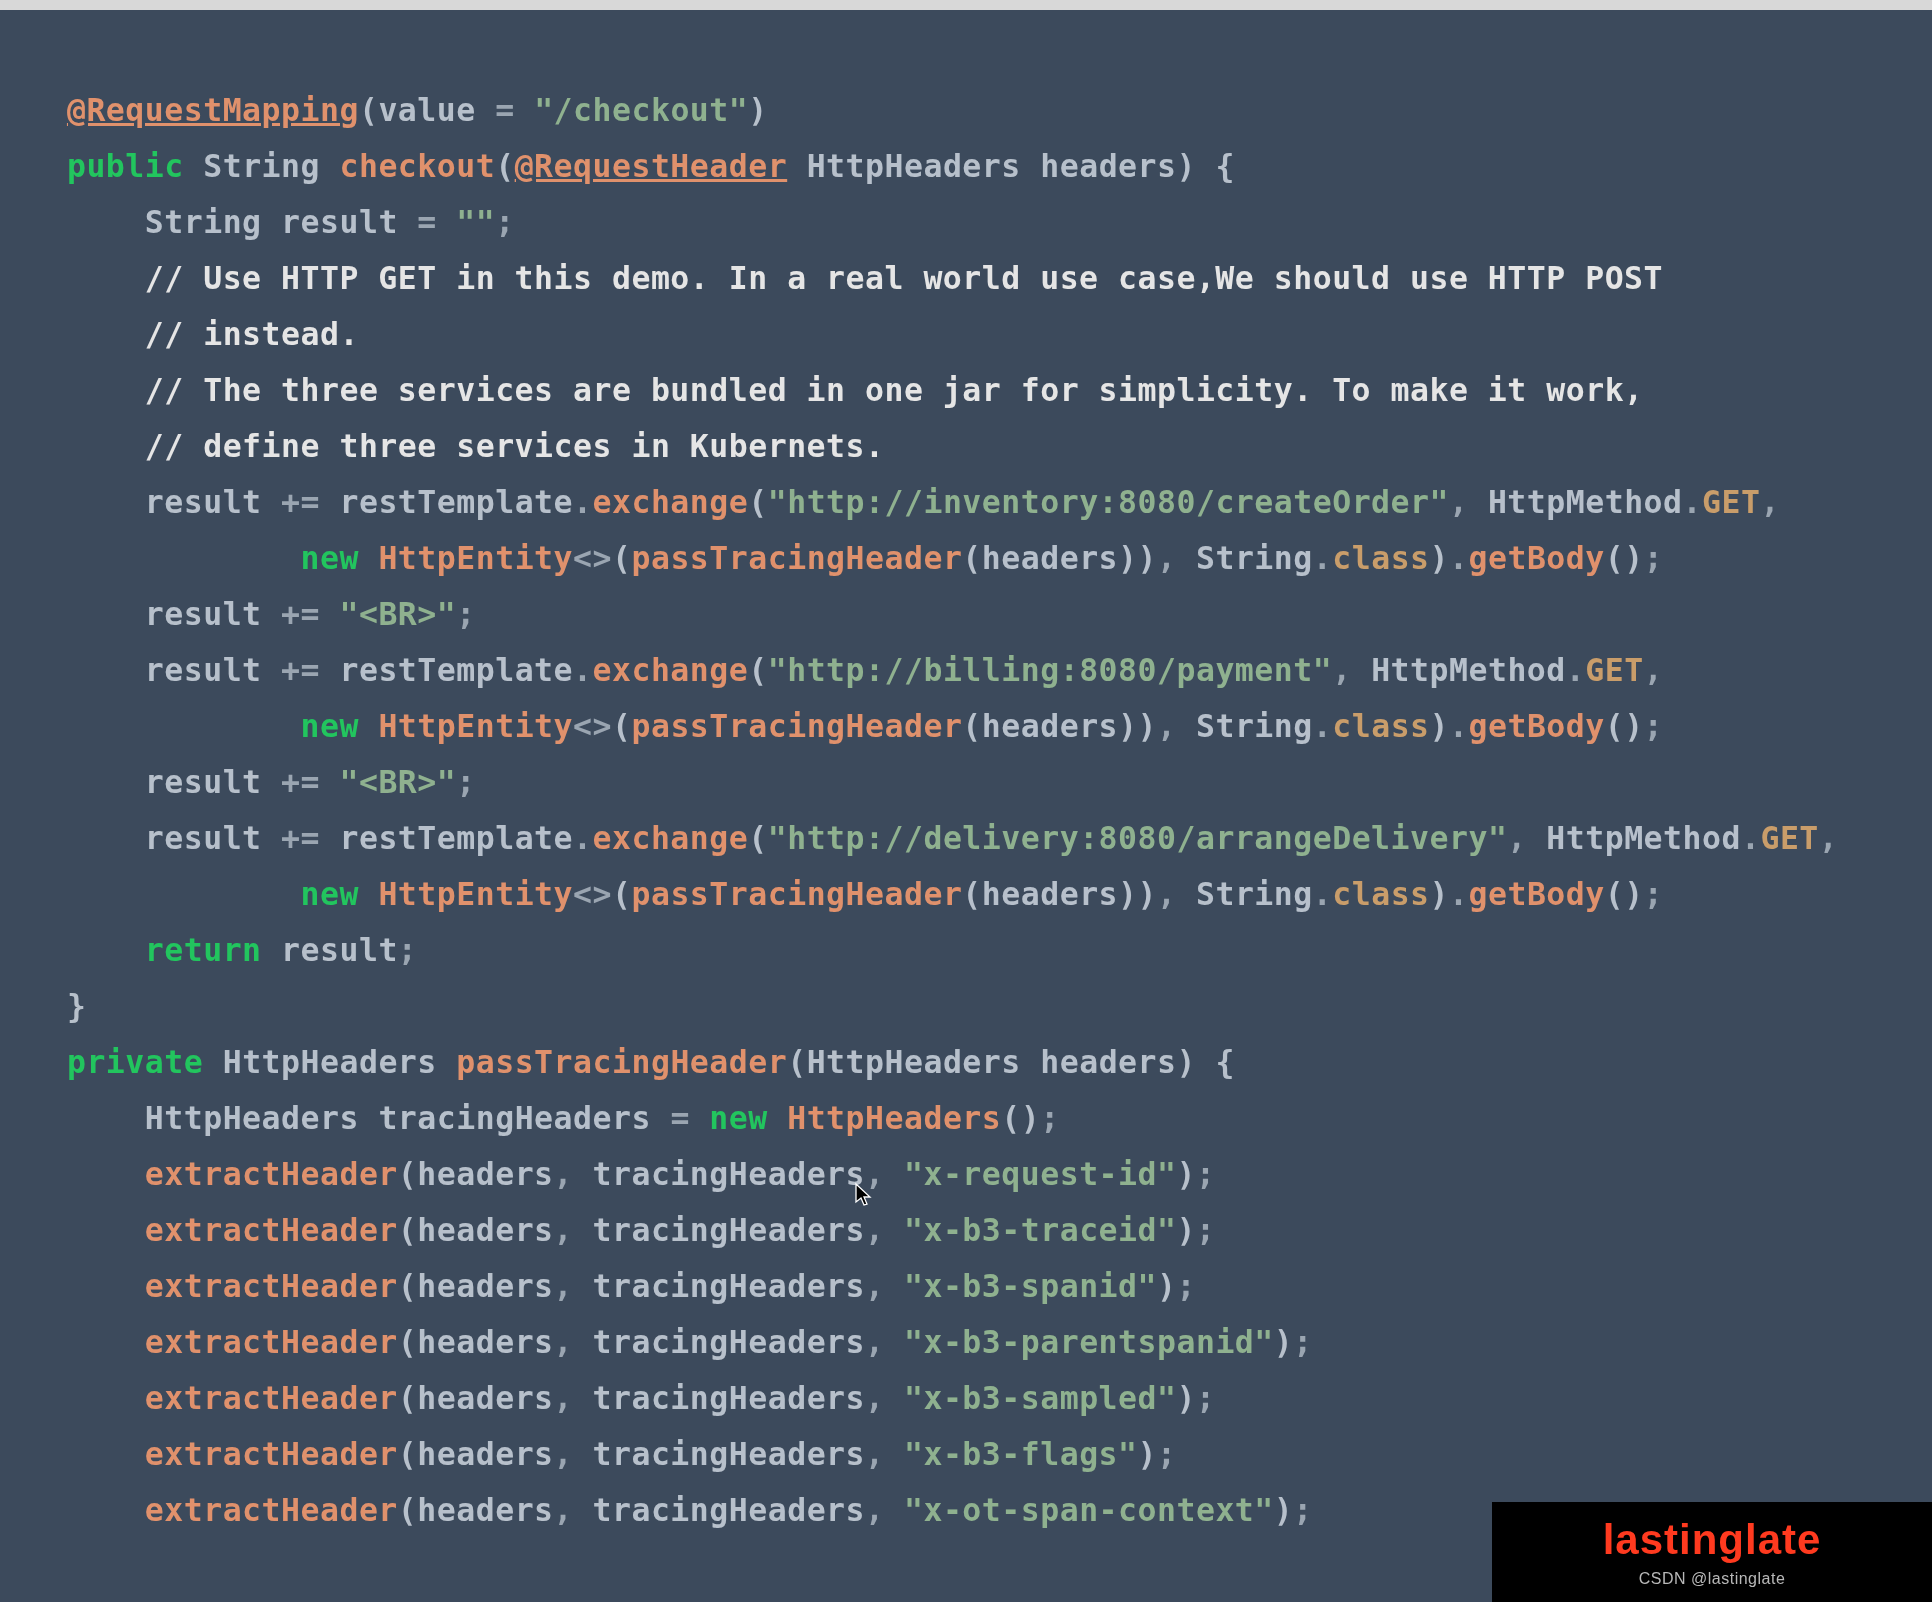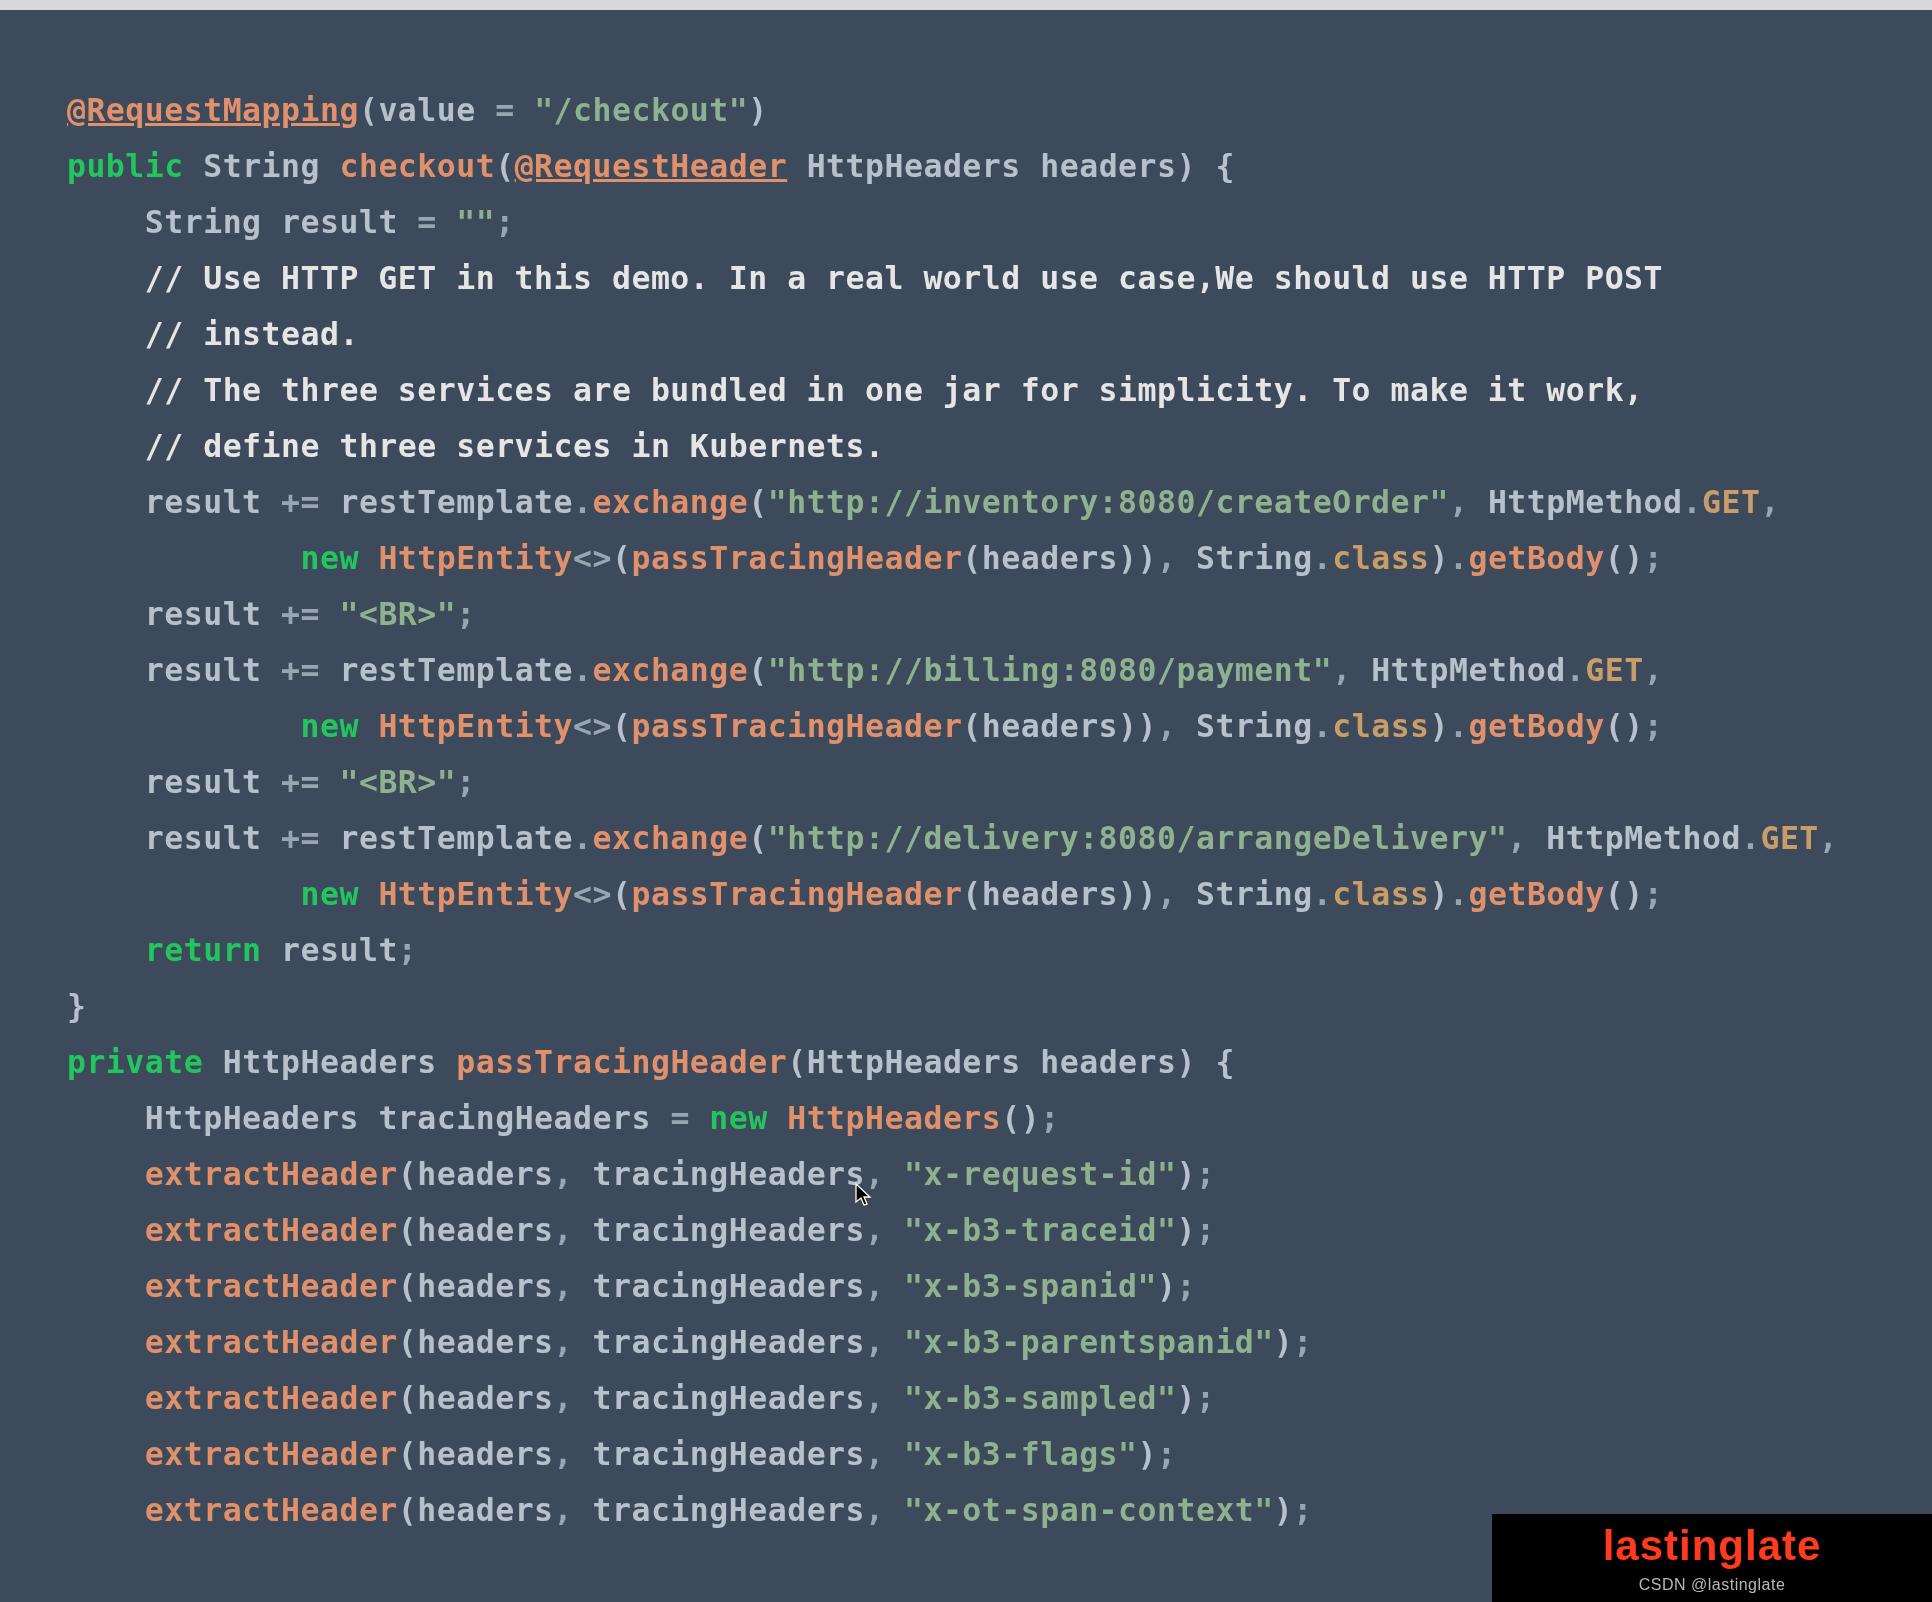--- a/index.html
+++ b/index.html
@@ -47,21 +47,21 @@
     white-space: nowrap;
   }
   .wm1 { top: 220px; left: 180px; font-size: 145px; letter-spacing: 8px; transform: scaleY(1.0);}
   
   
   .badge {
     position: absolute;
     right: 0;
     bottom: 0;
     width: 440px;
-    height: 88px;
+    height: 100px;
     background: #000;
     color: #ff3a1f;
     display: flex;
     flex-direction: column;
     align-items: center;
     justify-content: center;
     font-family: Arial, sans-serif;
   }
   .badge .main { font-size: 42px; font-weight: 600; letter-spacing: 1px;}
   .badge .sub  { font-size: 16px; color: #b8b8b8; margin-top: 6px; letter-spacing:0.5px;}

